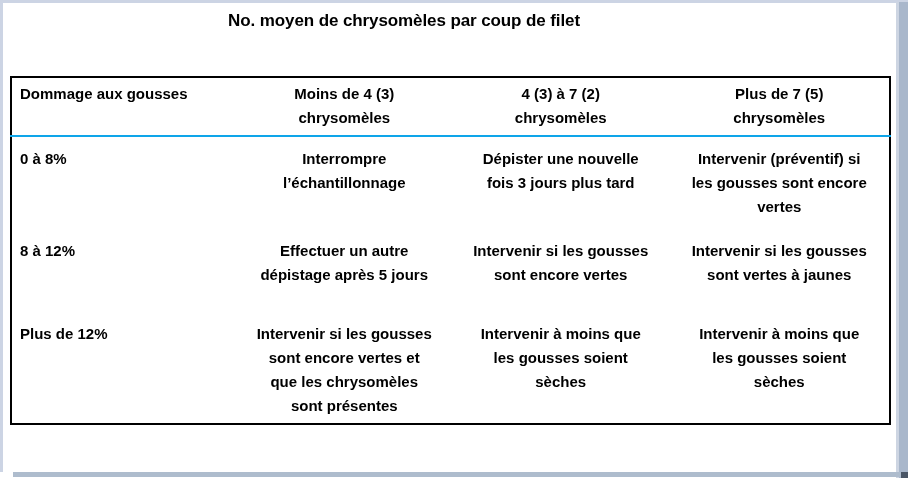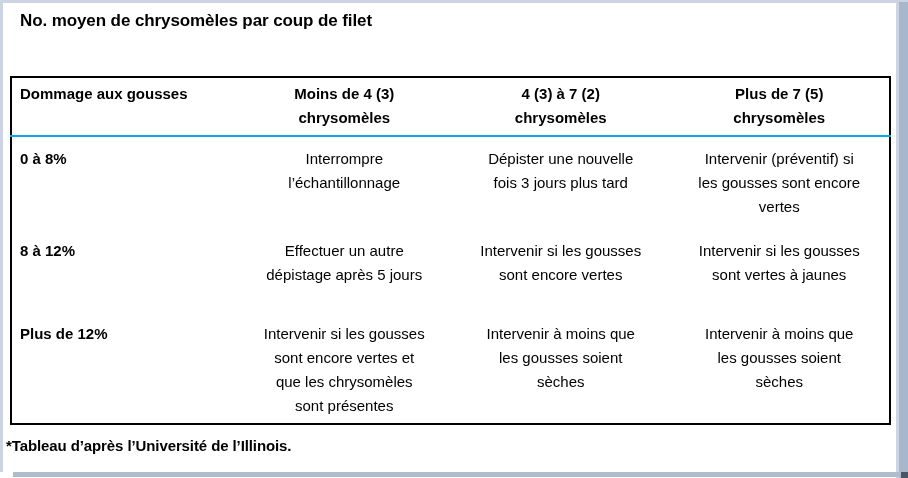--- a/index.html
+++ b/index.html
@@ -18,41 +18,41 @@
   
   .scroll-right-light { position: absolute; left: 896px; top: 2px; width: 3px; height: 476px; background: #cdd5e2; }
   .scroll-right       { position: absolute; left: 899px; top: 2px; width: 9px; height: 476px; background: #a9b7cb; }
   .scroll-bottom      { position: absolute; left: 13px; top: 472px; width: 895px; height: 5px; background: #aebccd; }
   .corner-handle      { position: absolute; left: 901px; top: 472px; width: 7px; height: 6px; background: #4a5666; }
 
   .title {
     position: absolute;
     left: 0; top: 6px;
     width: 808px;
+    text-align: center;
     font-size: 17px;
     font-weight: bold;
     line-height: 29px;
     letter-spacing: -0.1px;
-    padding-left: 20px;
   }
 
   table.decision {
     position: absolute;
     left: 10px; top: 76px;
     width: 881px;
     border-collapse: collapse;
     table-layout: fixed;
     border: 2px solid #000000;
     font-size: 15px;
     line-height: 24px;
   }
   table.decision th, table.decision td {
     vertical-align: top;
     text-align: center;
-    font-weight: normal;
+    font-weight: bold;
     white-space: pre-line;
     padding: 4px 4px 0 4px;
     overflow: hidden;
   }
   table.decision thead th {
     font-weight: bold;
     height: 53px;
     border-bottom: 2px solid #0ea5e9;
   }
   table.decision th.first, table.decision td.first {
@@ -132,20 +132,19 @@
         <td>Intervenir à moins que
 les gousses soient
 sèches</td>
         <td>Intervenir à moins que
 les gousses soient
 sèches</td>
       </tr>
     </tbody>
   </table>
 
-  <div class="footnote">*Tableau d’après l’Université de l’Illinois.</div>
 
   <div class="scroll-right-light"></div>
   <div class="scroll-right"></div>
   <div class="scroll-bottom"></div>
   <div class="corner-handle"></div>
 
 </div>
 
 </body></html>

